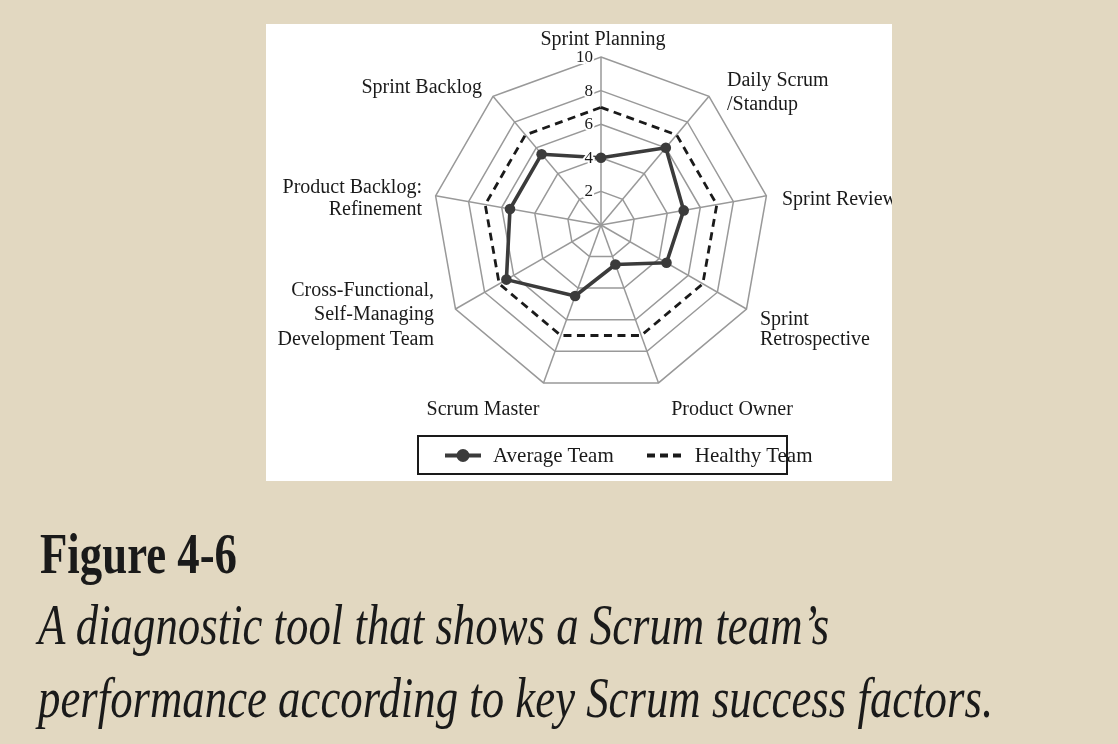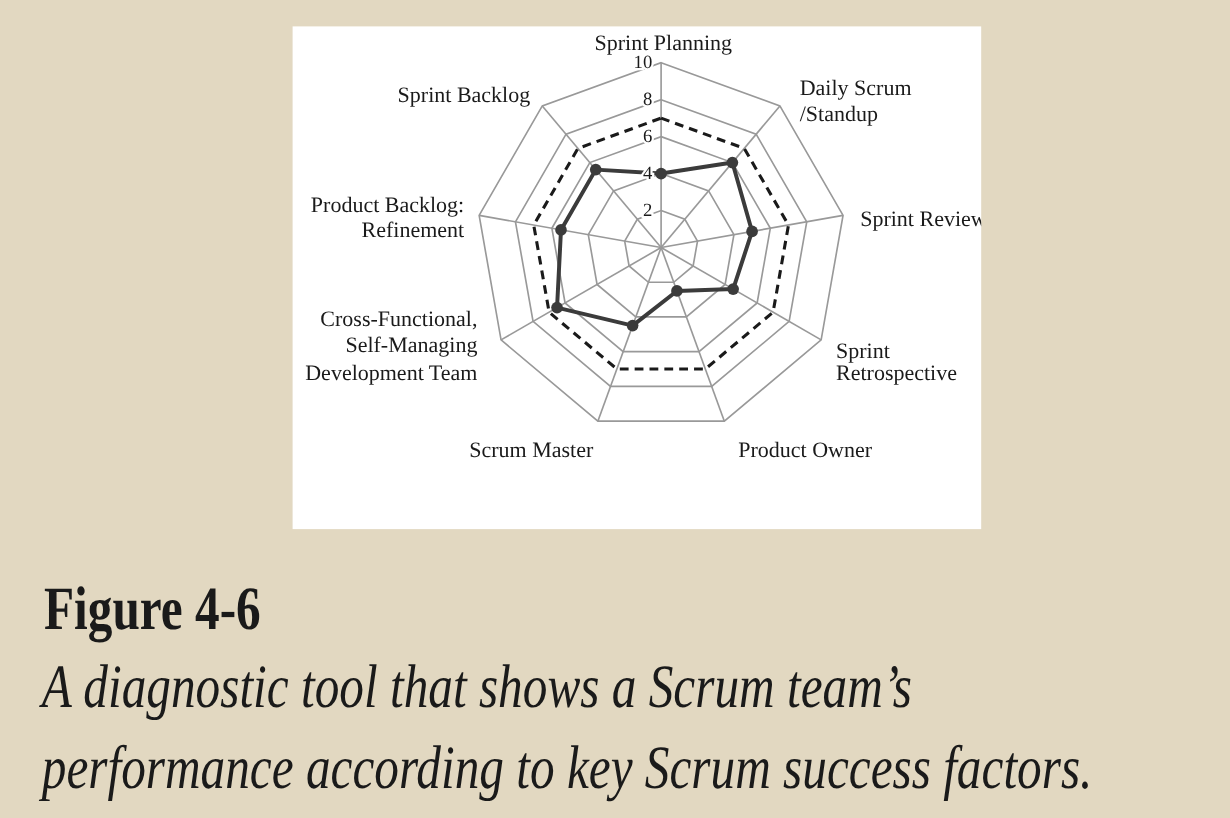--- a/index.html
+++ b/index.html
@@ -89,17 +89,32 @@
         <text x="217" y="391" text-anchor="middle">Scrum Master</text>
         <text x="168" y="272" text-anchor="end">Cross-Functional,</text>
         <text x="168" y="296" text-anchor="end">Self-Managing</text>
         <text x="168" y="321" text-anchor="end">Development Team</text>
         <text x="156" y="169" text-anchor="end">Product Backlog:</text>
         <text x="156" y="191" text-anchor="end">Refinement</text>
         <text x="216" y="69" text-anchor="end">Sprint Backlog</text>
       </g>
     </svg>
 
+  <div class="legend">
+    <div class="legend-entry">
+      <svg width="38" height="15">
+        <line id="avg-marker-line" x1="1" y1="7.5" x2="37" y2="7.5" stroke="#3b3b3b" stroke-width="4"></line>
+        <circle id="avg-marker-dot" cx="19" cy="7.5" r="6.5" fill="#3b3b3b"></circle>
+      </svg>
+      <span>Average Team</span>
+    </div>
+    <div class="legend-entry">
+      <svg width="38" height="15">
+        <line id="healthy-marker-line" x1="1" y1="7.5" x2="37" y2="7.5" stroke="#1a1a1a" stroke-width="4" stroke-dasharray="8 5"></line>
+      </svg>
+      <span>Healthy Team</span>
+    </div>
+  </div>
 </div>
 
 <div class="fig-label">Figure 4-6</div>
 <div class="cap-line cap-line-1">A diagnostic tool that shows a Scrum team’s</div>
 <div class="cap-line cap-line-2">performance according to key Scrum success factors.</div>
 
 </body></html>

